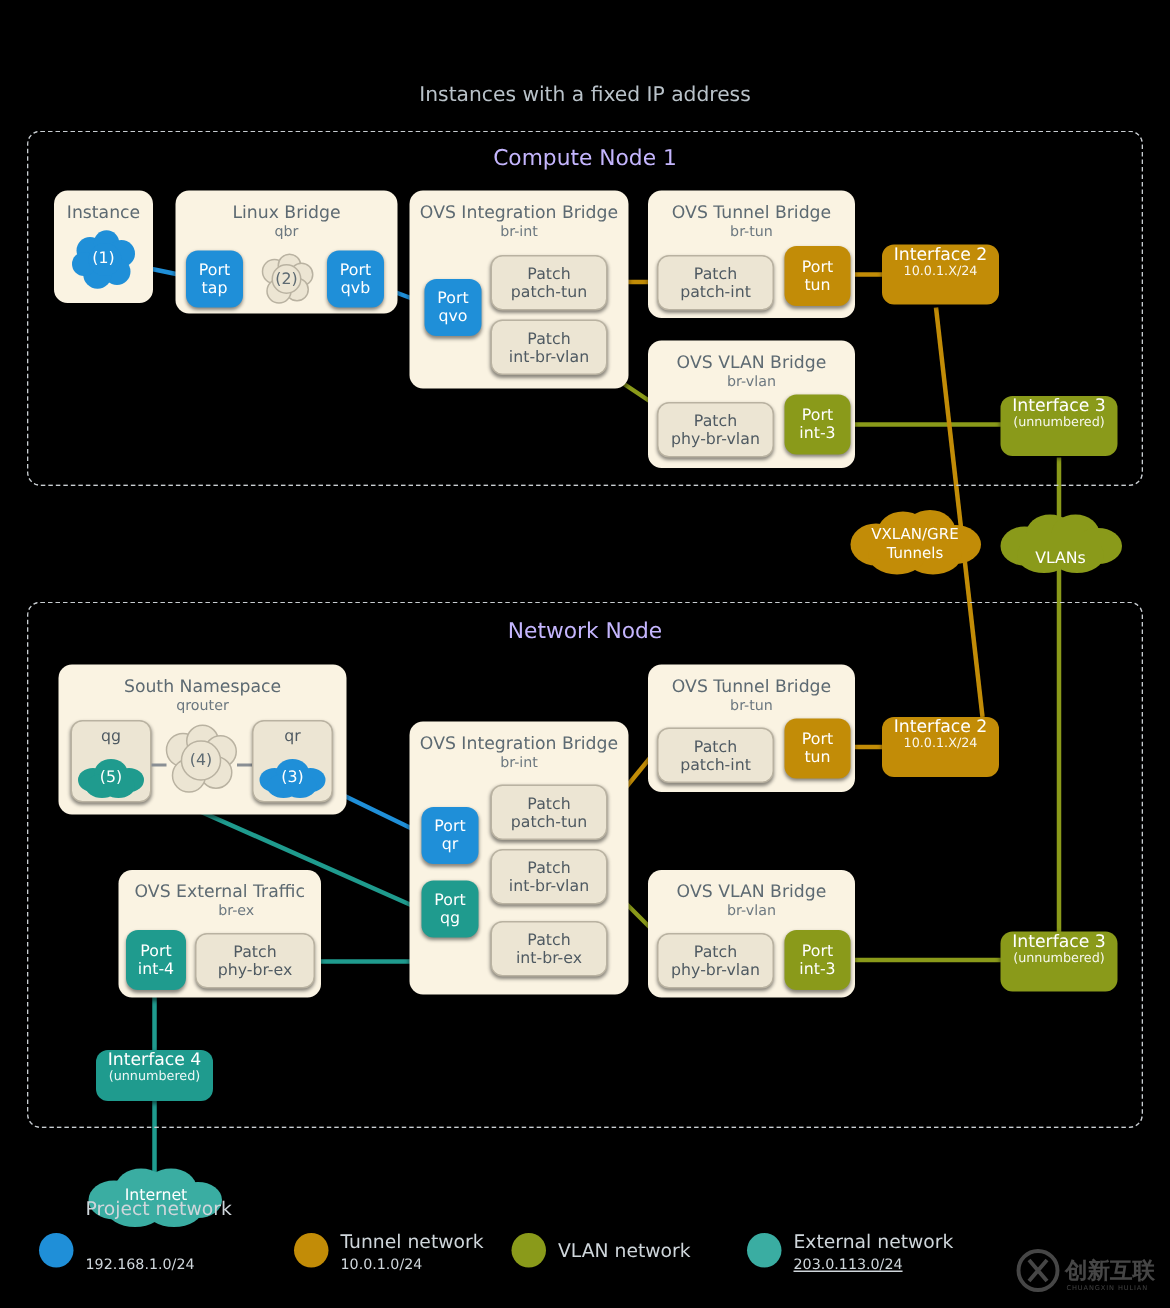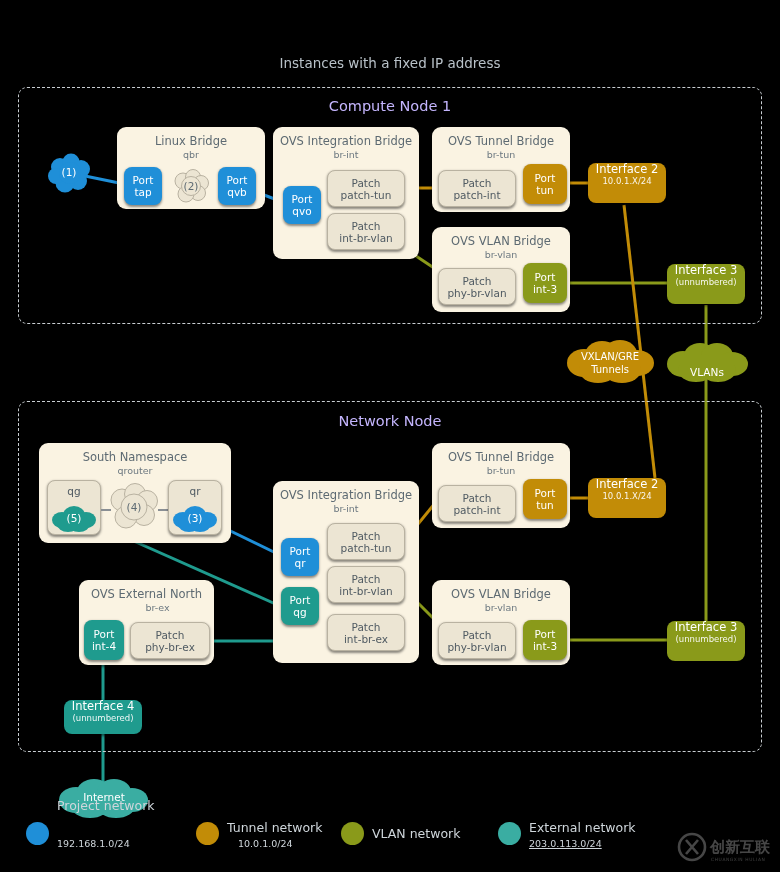--- a/index.html
+++ b/index.html
@@ -111,20 +111,23 @@
     <line x1="103" y1="660" x2="103" y2="700" stroke="#1f9b8e" stroke-width="3"></line>
 
     <line x1="103" y1="733" x2="103" y2="784" stroke="#1f9b8e" stroke-width="3"></line>
   </svg>
 
   <div class="abs subtitle">Instances with a fixed IP address</div>
 
   <div class="abs node" style="left:18px;top:87px;width:744px;height:237px;"></div>
   <div class="abs node-label" style="left:18px;top:98px;width:744px;">Compute Node 1</div>
 
+  <div class="abs panel" style="left:36px;top:127px;width:66px;height:75px;">
+    <div class="panel-title" style="top:8px;">Instance</div>
+  </div>
   <div class="cloudwrap" style="left:47px;top:152px;width:44px;height:42px;">
     <svg width="44" height="42" viewBox="0 0 44 42">
       <g fill="#1f8fd8">
         <circle cx="13" cy="15" r="9"></circle>
           <circle cx="24" cy="10" r="8.5"></circle>
         <circle cx="34" cy="17" r="9"></circle>
           <circle cx="31" cy="29" r="9"></circle>
         <circle cx="18" cy="31" r="9.5"></circle>
           <circle cx="9" cy="24" r="8"></circle>
         <circle cx="23" cy="21" r="11"></circle>
@@ -347,21 +350,21 @@
   <div class="abs pill patch" style="left:438px;top:622px;width:78px;height:37px;">
     <b>Patch</b>
     <b>phy-br-vlan</b>
   </div>
   <div class="abs pill port-olive" style="left:523px;top:620px;width:44px;height:40px;">
     <b>Port</b>
     <b>int-3</b>
   </div>
 
   <div class="abs panel" style="left:79px;top:580px;width:135px;height:85px;">
-    <div class="panel-title" style="top:8px;">OVS External North</div>
+    <div class="panel-title" style="top:8px;">OVS External Traffic</div>
     <div class="panel-sub" style="top:22px;padding-left:11px;">br-ex</div>
   </div>
   <div class="abs pill port-teal" style="left:84px;top:620px;width:40px;height:40px;">
     <b>Port</b>
     <b>int-4</b>
   </div>
   <div class="abs pill patch" style="left:130px;top:622px;width:80px;height:37px;">
     <b>Patch</b>
     <b>phy-br-ex</b>
   </div>
@@ -393,21 +396,21 @@
     </svg>
     <div class="cloudlabel" style="top:16px;">Internet</div>
   </div>
 
   <div class="abs lg-dot" style="left:26px;top:822px;width:23px;height:23px;background:#1f8fd8;"></div>
   <div class="abs lg-name" style="left:57px;top:799px;">Project network</div>
   <div class="abs lg-sub" style="left:57px;top:838px;">192.168.1.0/24</div>
 
   <div class="abs lg-dot" style="left:196px;top:822px;width:23px;height:23px;background:#c28c07;"></div>
   <div class="abs lg-name" style="left:227px;top:821px;">Tunnel network</div>
-  <div class="abs lg-sub" style="left:238px;top:838px;">10.0.1.0/24</div>
+  <div class="abs lg-sub" style="left:227px;top:838px;">10.0.1.0/24</div>
 
   <div class="abs lg-dot" style="left:341px;top:822px;width:23px;height:23px;background:#8a9a1a;"></div>
   <div class="abs lg-name" style="left:372px;top:827px;">VLAN network</div>
 
   <div class="abs lg-dot" style="left:498px;top:822px;width:23px;height:23px;background:#3aada2;"></div>
   <div class="abs lg-name" style="left:529px;top:821px;">External network</div>
   <div class="abs lg-sub" style="left:529px;top:838px;text-decoration:underline;">203.0.113.0/24</div>
 
   <div class="wm" style="left:676px;top:826px;width:100px;height:42px;">
     <svg width="100" height="42" viewBox="0 0 100 42">

